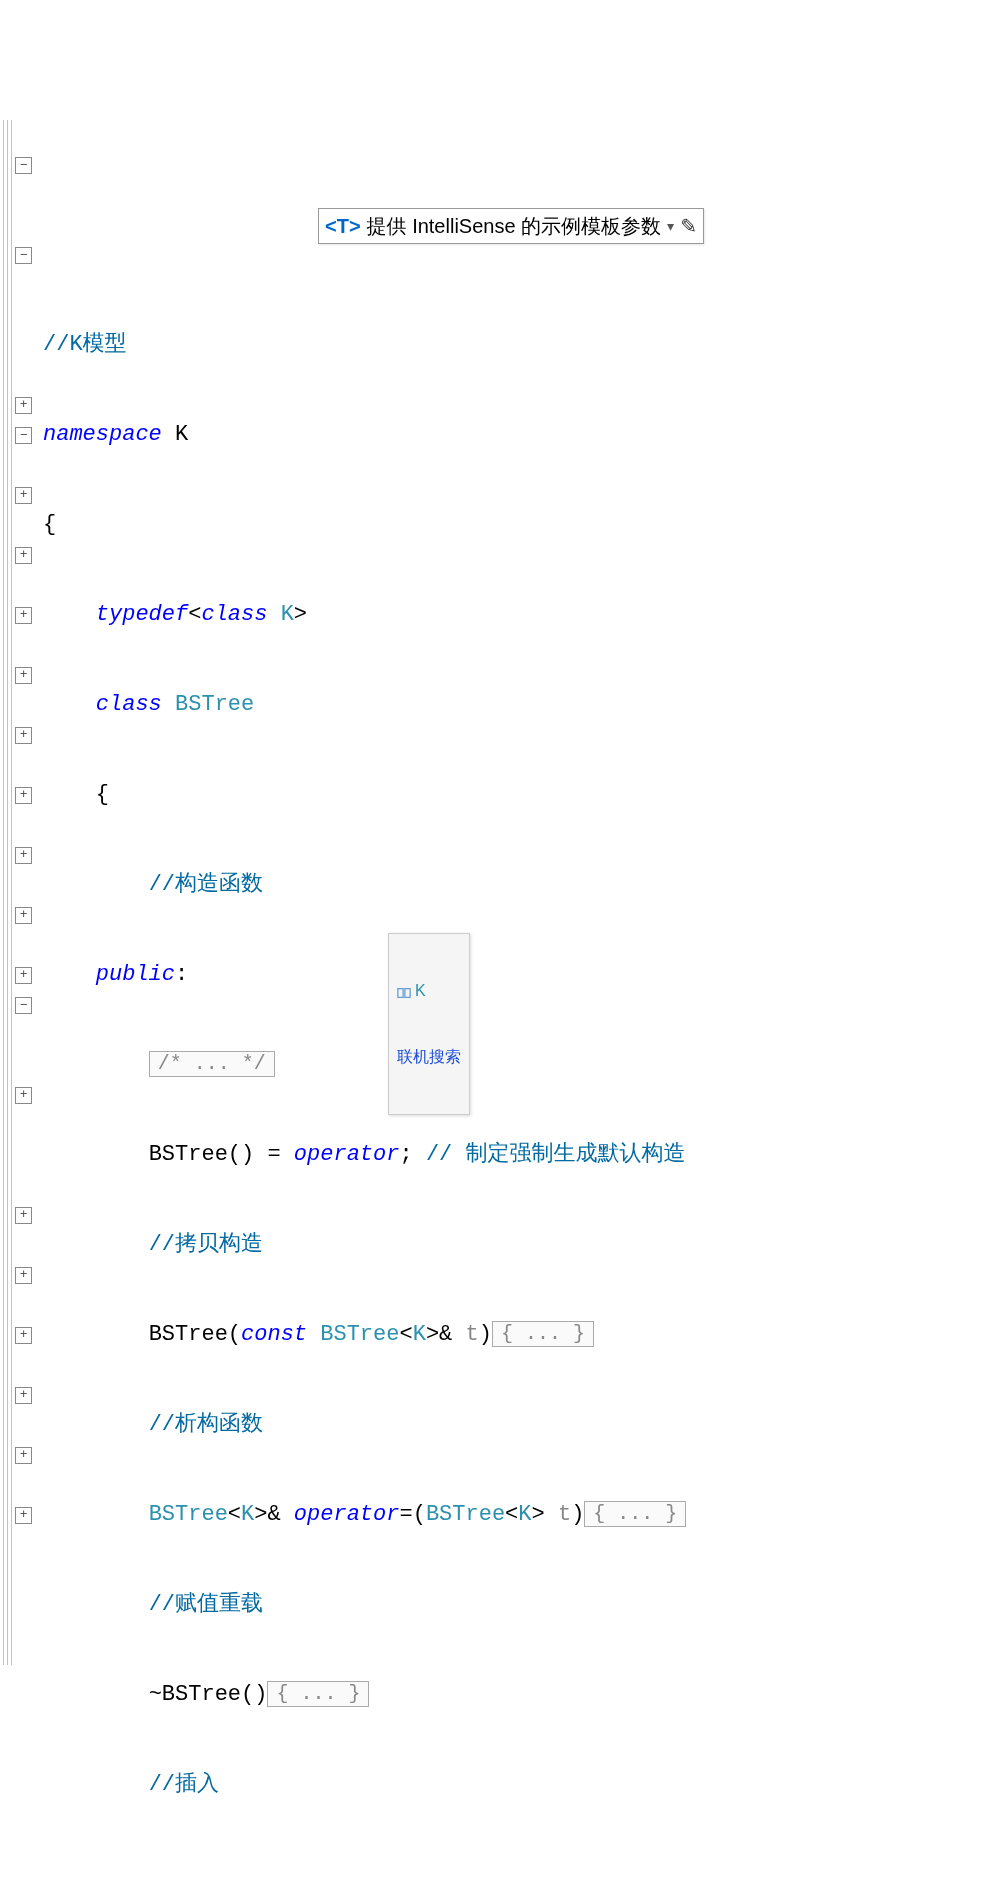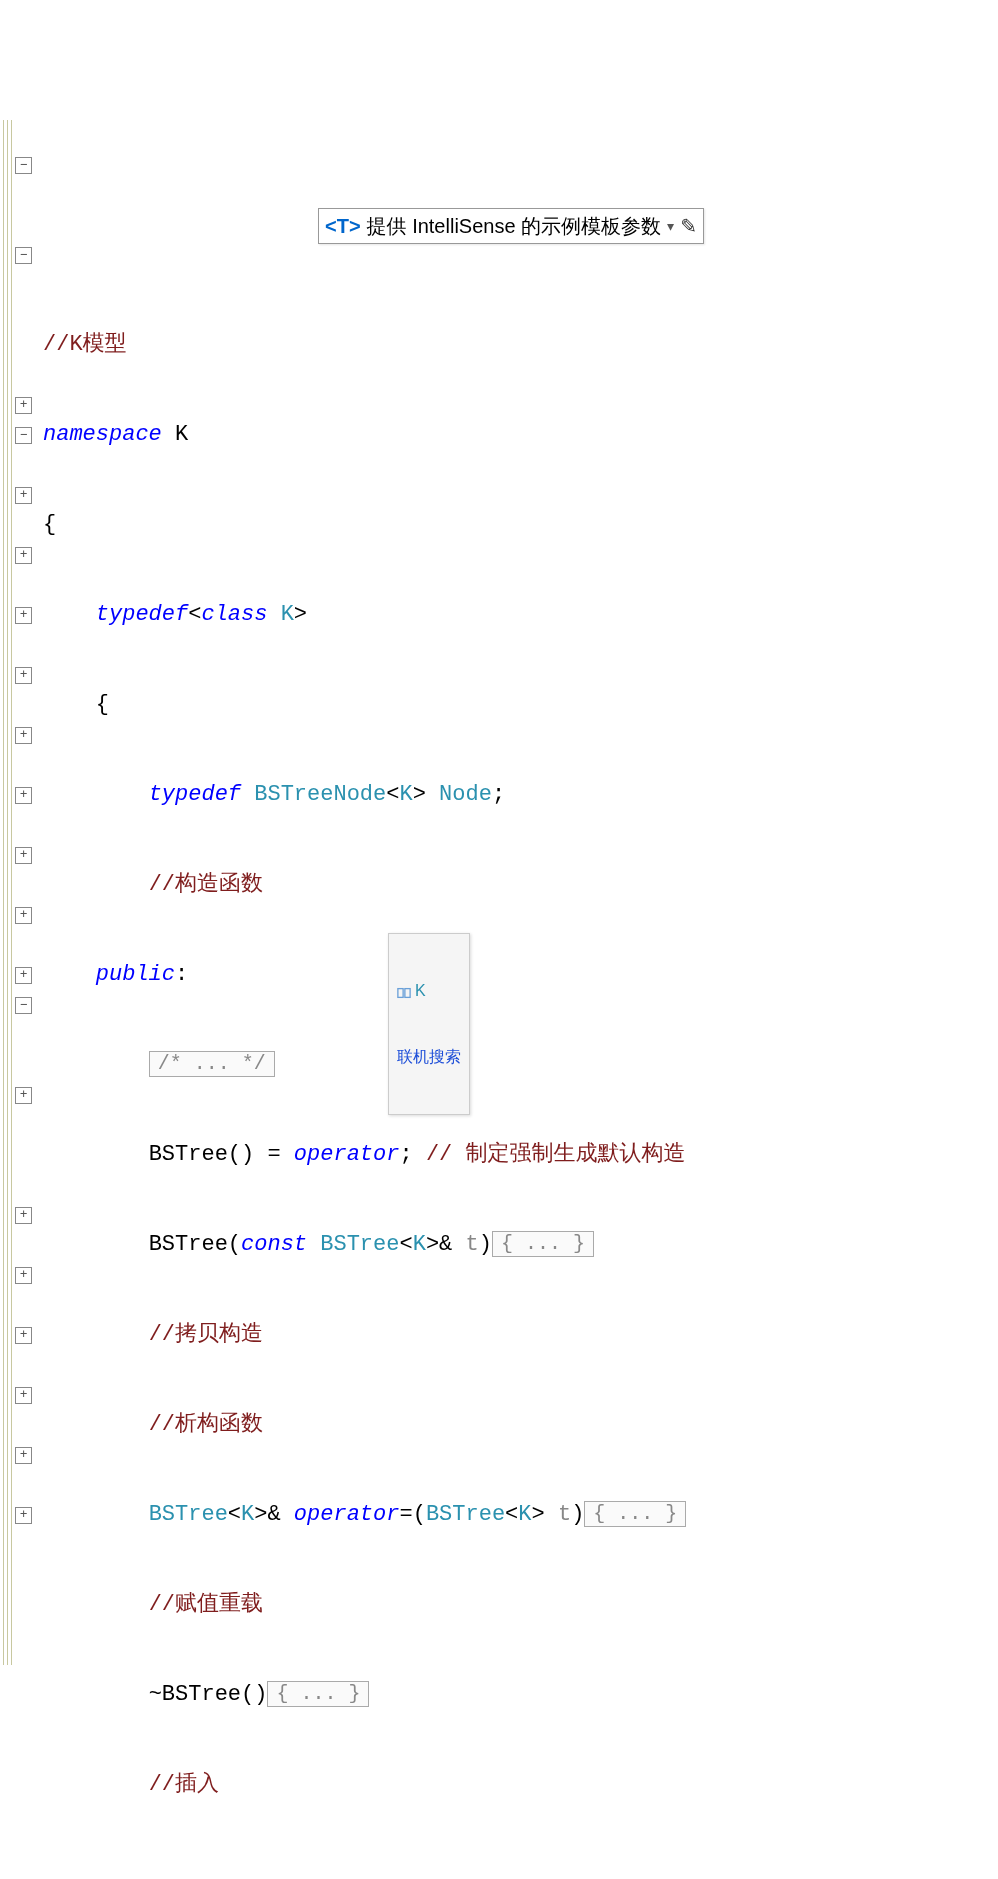--- a/index.html
+++ b/index.html
@@ -40,21 +40,21 @@
     margin-left: 35px;
   }
   .line {
     height: 30px;
     line-height: 30px;
     padding-left: 8px;
   }
   .kw { color: #0000ff; font-style: italic; }
   .type { color: #2b91af; }
   .ident { color: #000000; }
-  .comment { color: #7f1d1d; }
+  .comment { color: #0369a1; }
   .gray { color: #888888; }
   .punct { color: #000000; }
   .collapsed-box {
     display: inline-block;
     border: 1px solid #aaa;
     background: #fafafa;
     color: #888;
     padding: 0 8px;
     font-size: 20px;
     height: 24px;
@@ -135,28 +135,28 @@
     <div class="vline" style="left:3px; top:0px; height:1545px;"></div>
     <div class="vline" style="left:7px; top:0px; height:1545px;"></div>
     <div class="vline" style="left:11px; top:0px; height:1545px;"></div>
   </div>
 
   <div class="code-area">
     <div class="line"><span class="comment">//K模型</span></div>
     <div class="line"><span class="kw">namespace</span> <span class="ident">K</span></div>
     <div class="line"><span class="punct">{</span></div>
     <div class="line">    <span class="kw">typedef</span><span class="punct">&lt;</span><span class="kw">class</span> <span class="type">K</span><span class="punct">&gt;</span></div>
+    <div class="line">    <span class="kw">class</span> <span class="type">BSTree</span></div>
     <div class="line">    <span class="punct">{</span></div>
-    <div class="line">        <span class="kw">typedef</span> <span class="type">BSTreeNode</span><span class="punct">&lt;</span><span class="type">K</span><span class="punct">&gt;</span> <span class="type">Node</span><span class="punct">;</span></div>
     <div class="line">        <span class="comment">//构造函数</span></div>
     <div class="line">    <span class="kw">public</span><span class="punct">:</span></div>
     <div class="line">        <span class="collapsed-box">/* ... */</span></div>
     <div class="line">        <span class="ident">BSTree</span><span class="punct">()</span><span class="punct"> = </span><span class="kw">operator</span><span class="punct">;</span><span class="comment"> // 制定强制生成默认构造</span></div>
+    <div class="line">        <span class="comment">//拷贝构造</span></div>
     <div class="line">        <span class="ident">BSTree</span><span class="punct">(</span><span class="kw">const</span> <span class="type">BSTree</span><span class="punct">&lt;</span><span class="type">K</span><span class="punct">&gt;&amp;</span><span class="gray"> t</span><span class="punct">)</span><span class="collapsed-box">{ ... }</span></div>
-    <div class="line">        <span class="comment">//拷贝构造</span></div>
     <div class="line">        <span class="comment">//析构函数</span></div>
     <div class="line">        <span class="type">BSTree</span><span class="punct">&lt;</span><span class="type">K</span><span class="punct">&gt;&amp;</span> <span class="kw">operator</span><span class="punct">=(</span><span class="type">BSTree</span><span class="punct">&lt;</span><span class="type">K</span><span class="punct">&gt;</span><span class="gray"> t</span><span class="punct">)</span><span class="collapsed-box">{ ... }</span></div>
     <div class="line">        <span class="comment">//赋值重载</span></div>
     <div class="line">        <span class="punct">~</span><span class="ident">BSTree</span><span class="punct">()</span><span class="collapsed-box">{ ... }</span></div>
     <div class="line">        <span class="comment">//插入</span></div>
     
     
     
     
     

